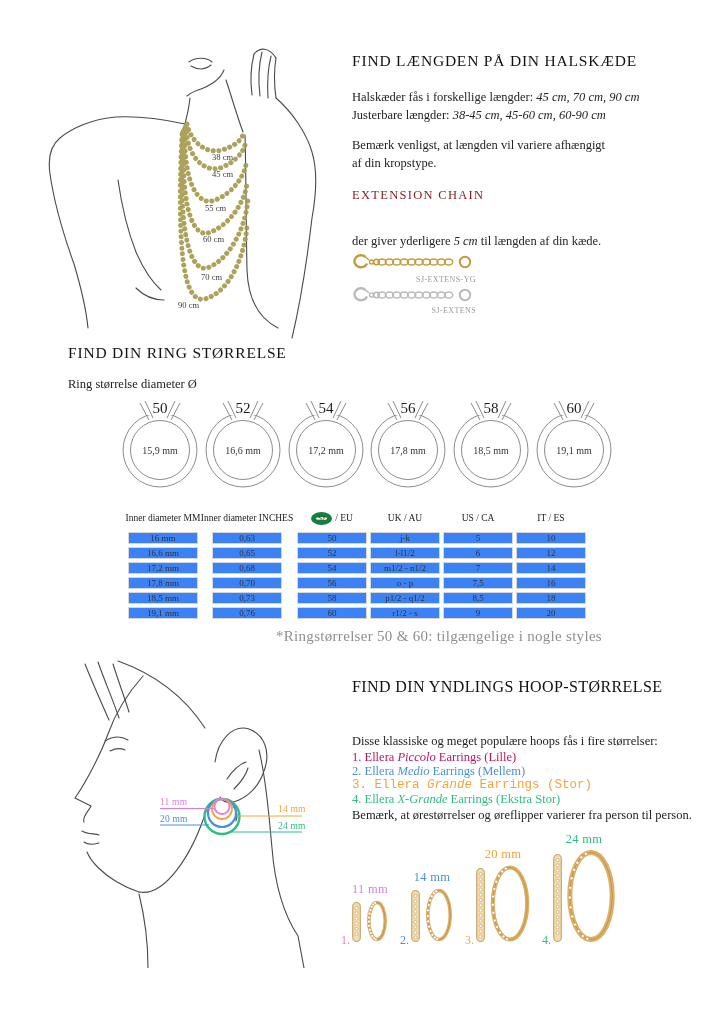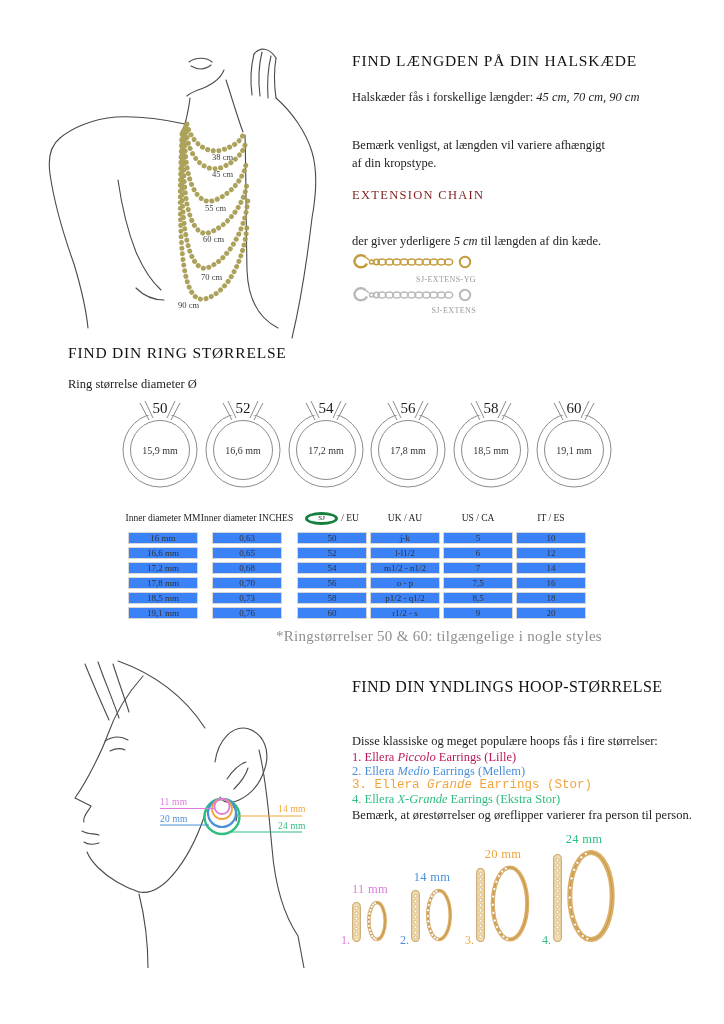--- a/index.html
+++ b/index.html
@@ -20,22 +20,22 @@
   .ring-mm-text{font-size:10px;fill:#333}
   
   .trow{display:flex}
   .tcell{width:70px;display:flex;justify-content:center;align-items:center;white-space:nowrap}
   .tcell:nth-child(2){margin-left:14px}
   .tcell:nth-child(3){margin-left:15px}
   .tcell:nth-child(n+4){margin-left:3px}
   .th{font-size:9.5px;color:#222;height:16px}
   .td{font-size:9px;color:#333;height:12px;border:1px solid #d6d6d6;margin-top:3px;background:#3b82f6}
   .thead{margin-bottom:3px}
-  .sj-badge{display:inline-flex;justify-content:center;align-items:center;width:33px;height:13px;
-            border:3px solid #15803d;border-radius:50%;font-size:7px;margin-right:3px;letter-spacing:0}
+  .sj-badge{display:inline-flex;justify-content:center;align-items:center;width:21px;height:13px;
+            border:5px solid #15803d;border-radius:50%;font-size:7px;margin-right:3px;letter-spacing:0}
   .footnote{font-size:15px;color:#8f8f8f;text-align:right;letter-spacing:0.3px}
   
   .hoop-line{font-size:12.5px;line-height:14px;white-space:nowrap}
   .hoop-intro{font-size:12.5px;white-space:nowrap;color:#222}
   .hoop-note{font-size:12.5px;white-space:nowrap;color:#222}
   
   .hoops-row{display:flex;align-items:flex-end;gap:12px}
   .hoop-pair{display:flex;align-items:flex-end}
   .hoop-num{font-size:12px;margin-right:2px;line-height:1}
   .hoop-col{display:flex;flex-direction:column;align-items:center}
@@ -86,20 +86,21 @@
       <text x="165" y="171">55 cm</text>
       <text x="163" y="202">60 cm</text>
       <text x="161" y="240">70 cm</text>
       <text x="138" y="268">90 cm</text>
     </g>
   </svg>
 
   <h1 class="abs sec-title" style="left:352px;top:52px">FIND LÆNGDEN PÅ DIN HALSKÆDE</h1>
 
   <p class="abs body-text" style="left:352px;top:88px"><span>Halskæder fås i forskellige længder: </span><span class="it">45 cm, 70 cm, 90 cm</span></p>
+  <p class="abs body-text" style="left:352px;top:106px"><span>Justerbare længder: </span><span class="it">38-45 cm, 45-60 cm, 60-90 cm</span></p>
 
   <p class="abs body-text" style="left:352px;top:136px">Bemærk venligst, at længden vil variere afhængigt</p>
   <p class="abs body-text" style="left:352px;top:154px">af din kropstype.</p>
 
   <h2 class="abs sub-heading" style="left:352px;top:188px">EXTENSION CHAIN</h2>
   <p class="abs body-text" style="left:352px;top:232px"><span>der giver yderligere </span><span class="it">5 cm</span><span> til længden af din kæde.</span></p>
 
   <div class="abs" style="left:352px;top:252px"><svg width="124" height="20" viewBox="0 0 124 20" style="color:#c49b3c">
     <g fill="none" stroke="currentColor">
       <path stroke-width="2.4" d="M15,11.5 A6.5,6 0 1 1 13.5,5"></path>

